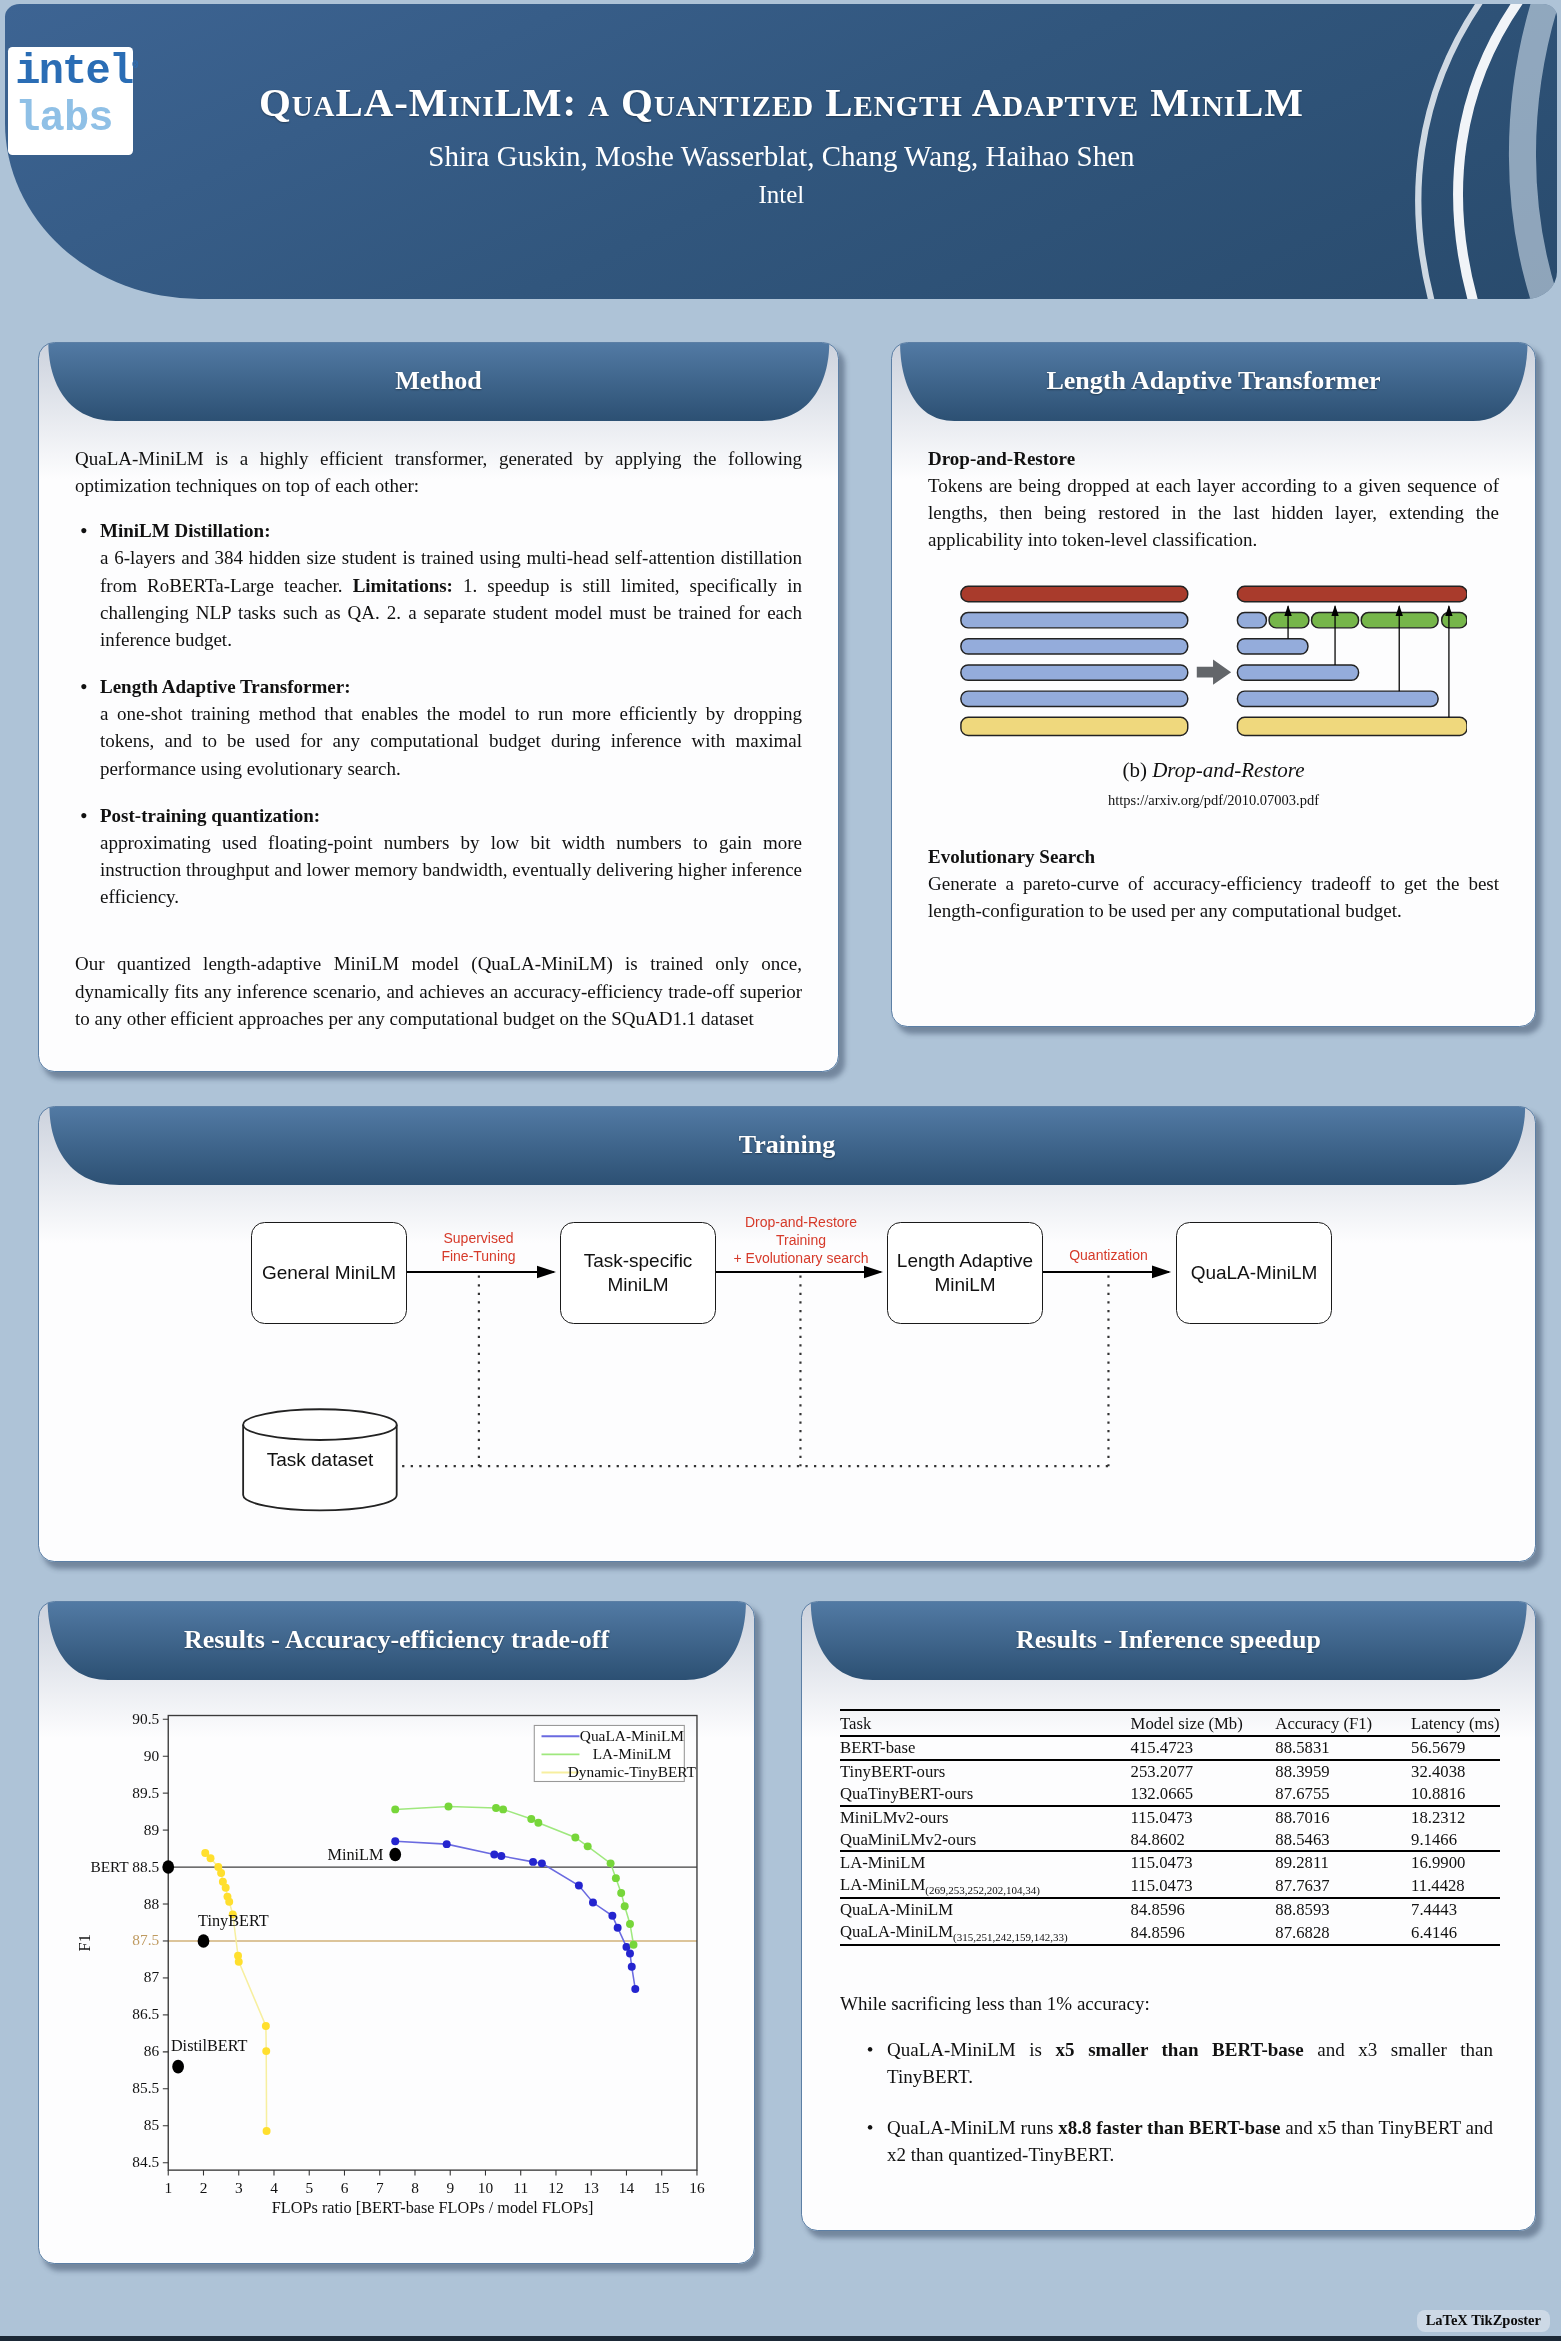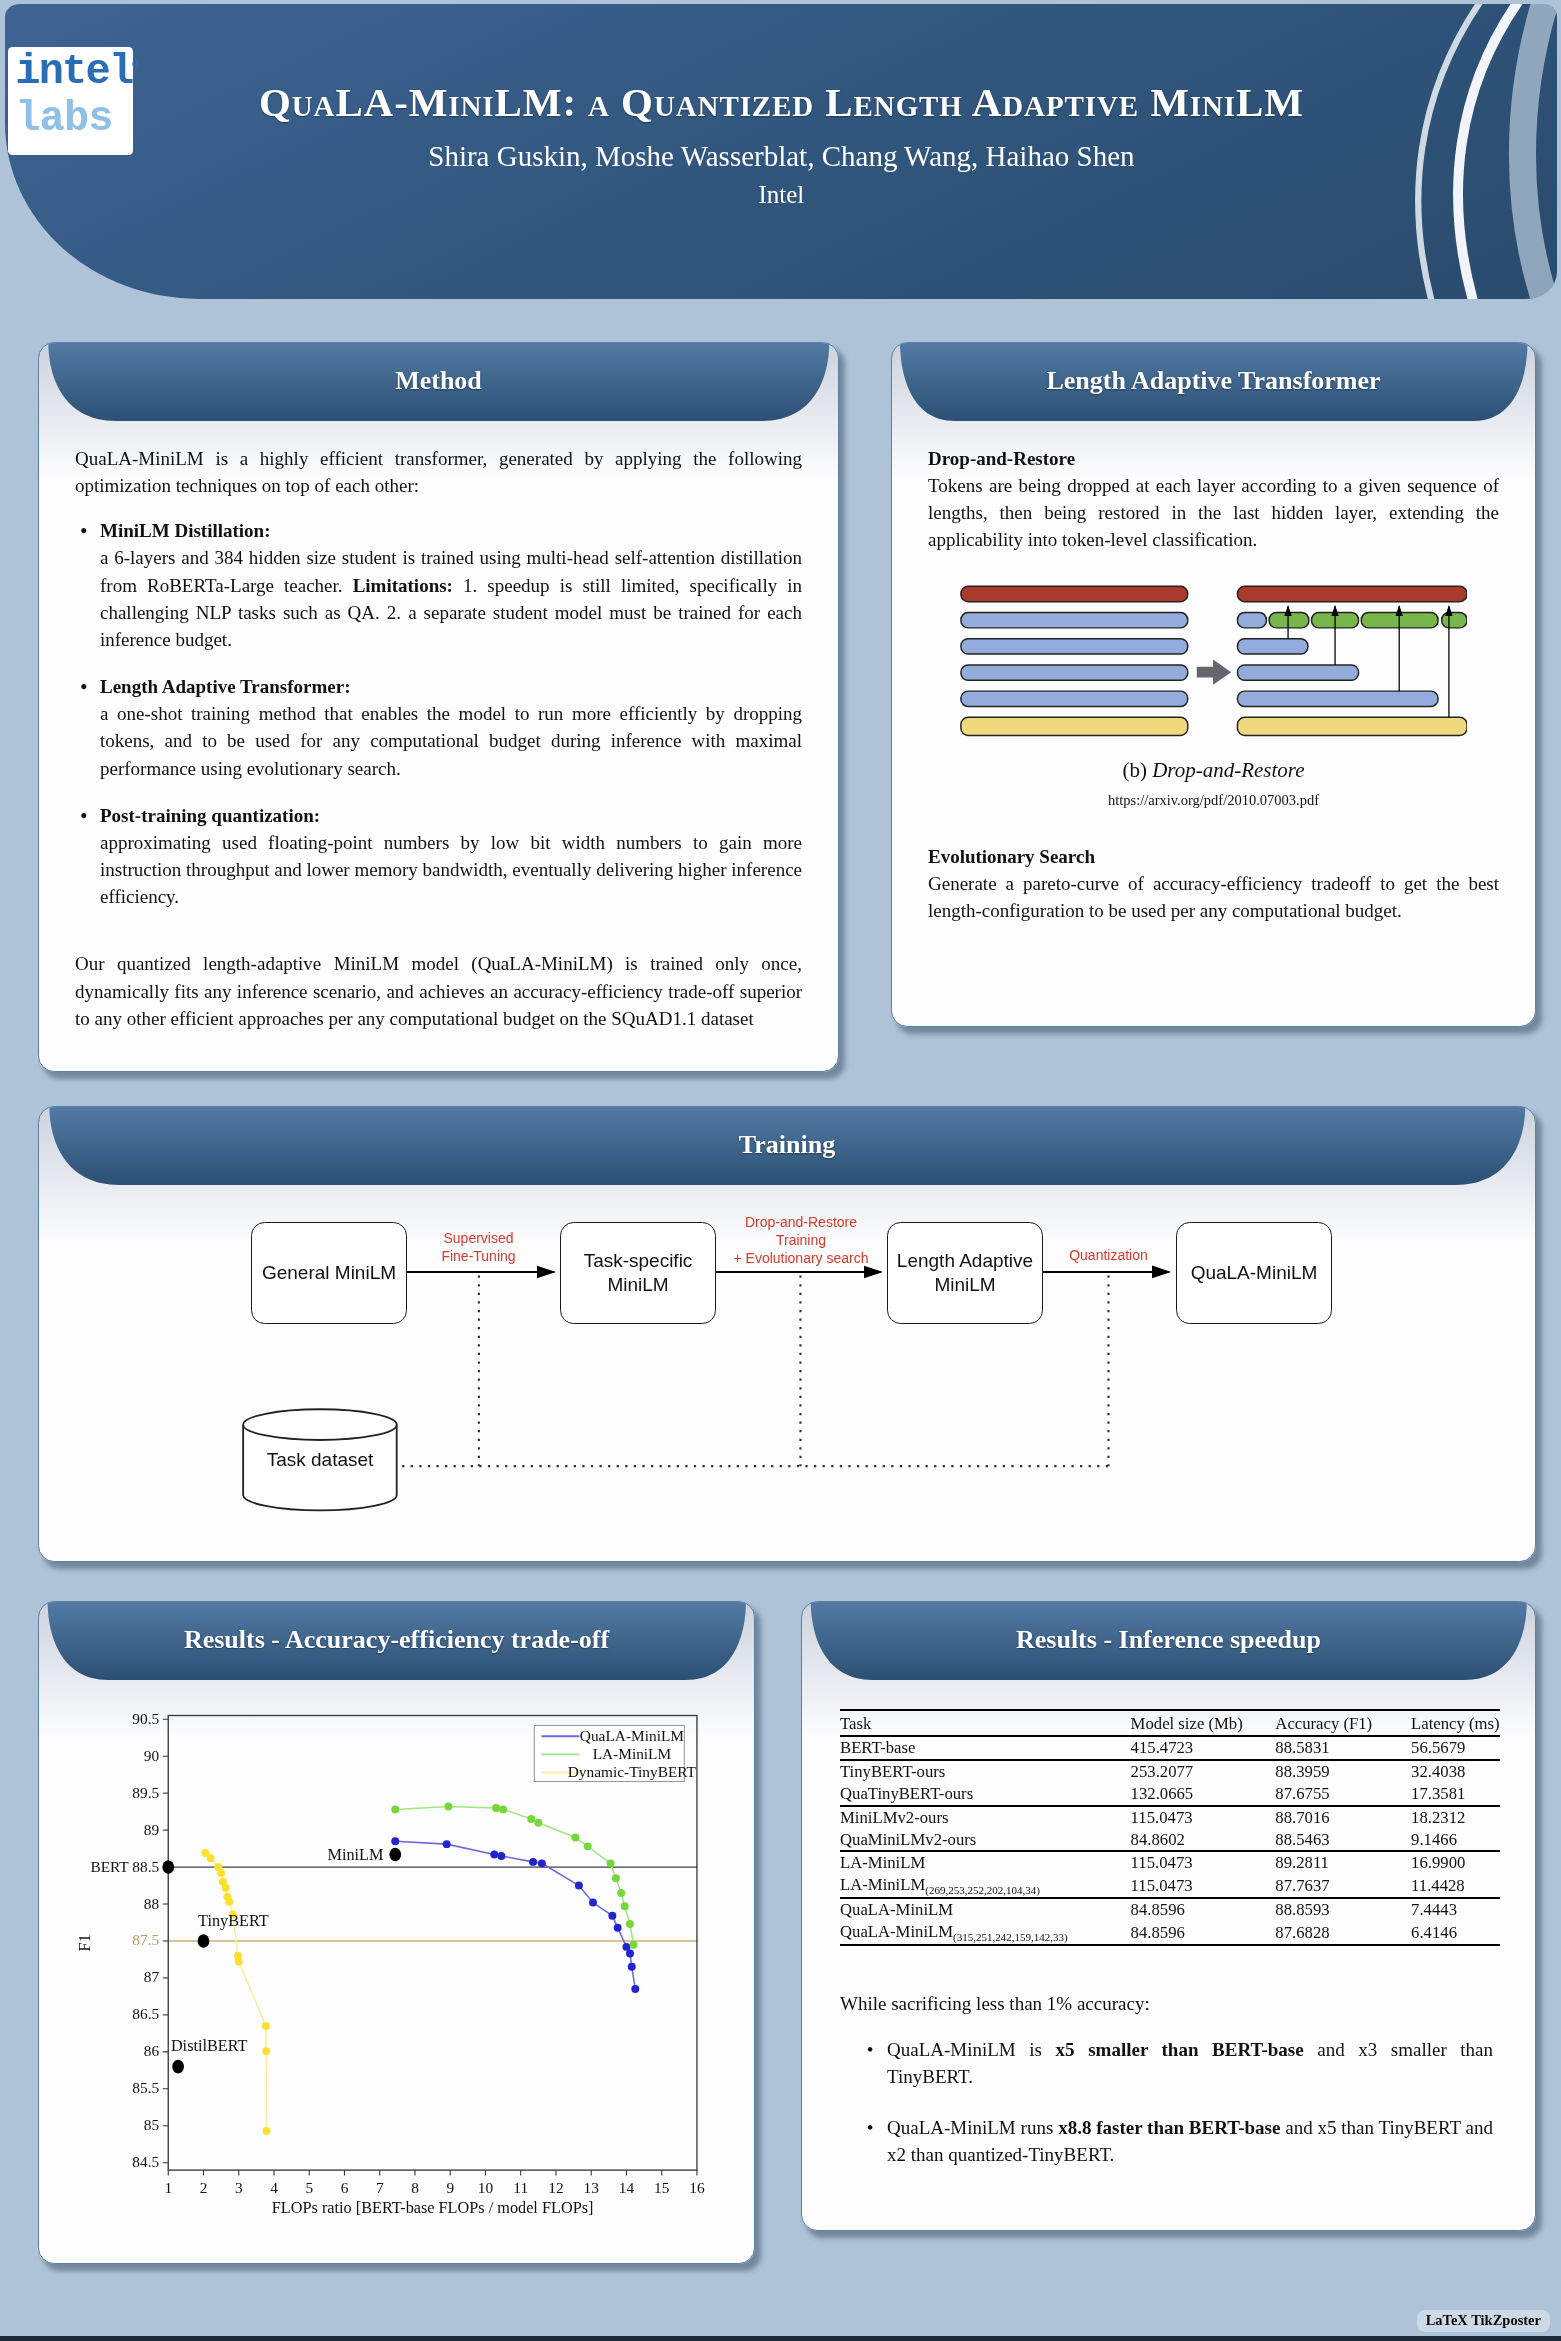--- a/index.html
+++ b/index.html
@@ -381,21 +381,21 @@
             <tr class="group-start">
               <td>TinyBERT-ours</td>
               <td>253.2077</td>
               <td>88.3959</td>
               <td>32.4038</td>
             </tr>
             <tr>
               <td>QuaTinyBERT-ours</td>
               <td>132.0665</td>
               <td>87.6755</td>
-              <td>17.3581</td>
+              <td>10.8816</td>
             </tr>
             <tr class="group-start">
               <td>MiniLMv2-ours</td>
               <td>115.0473</td>
               <td>88.7016</td>
               <td>18.2312</td>
             </tr>
             <tr>
               <td>QuaMiniLMv2-ours</td>
               <td>84.8602</td>

